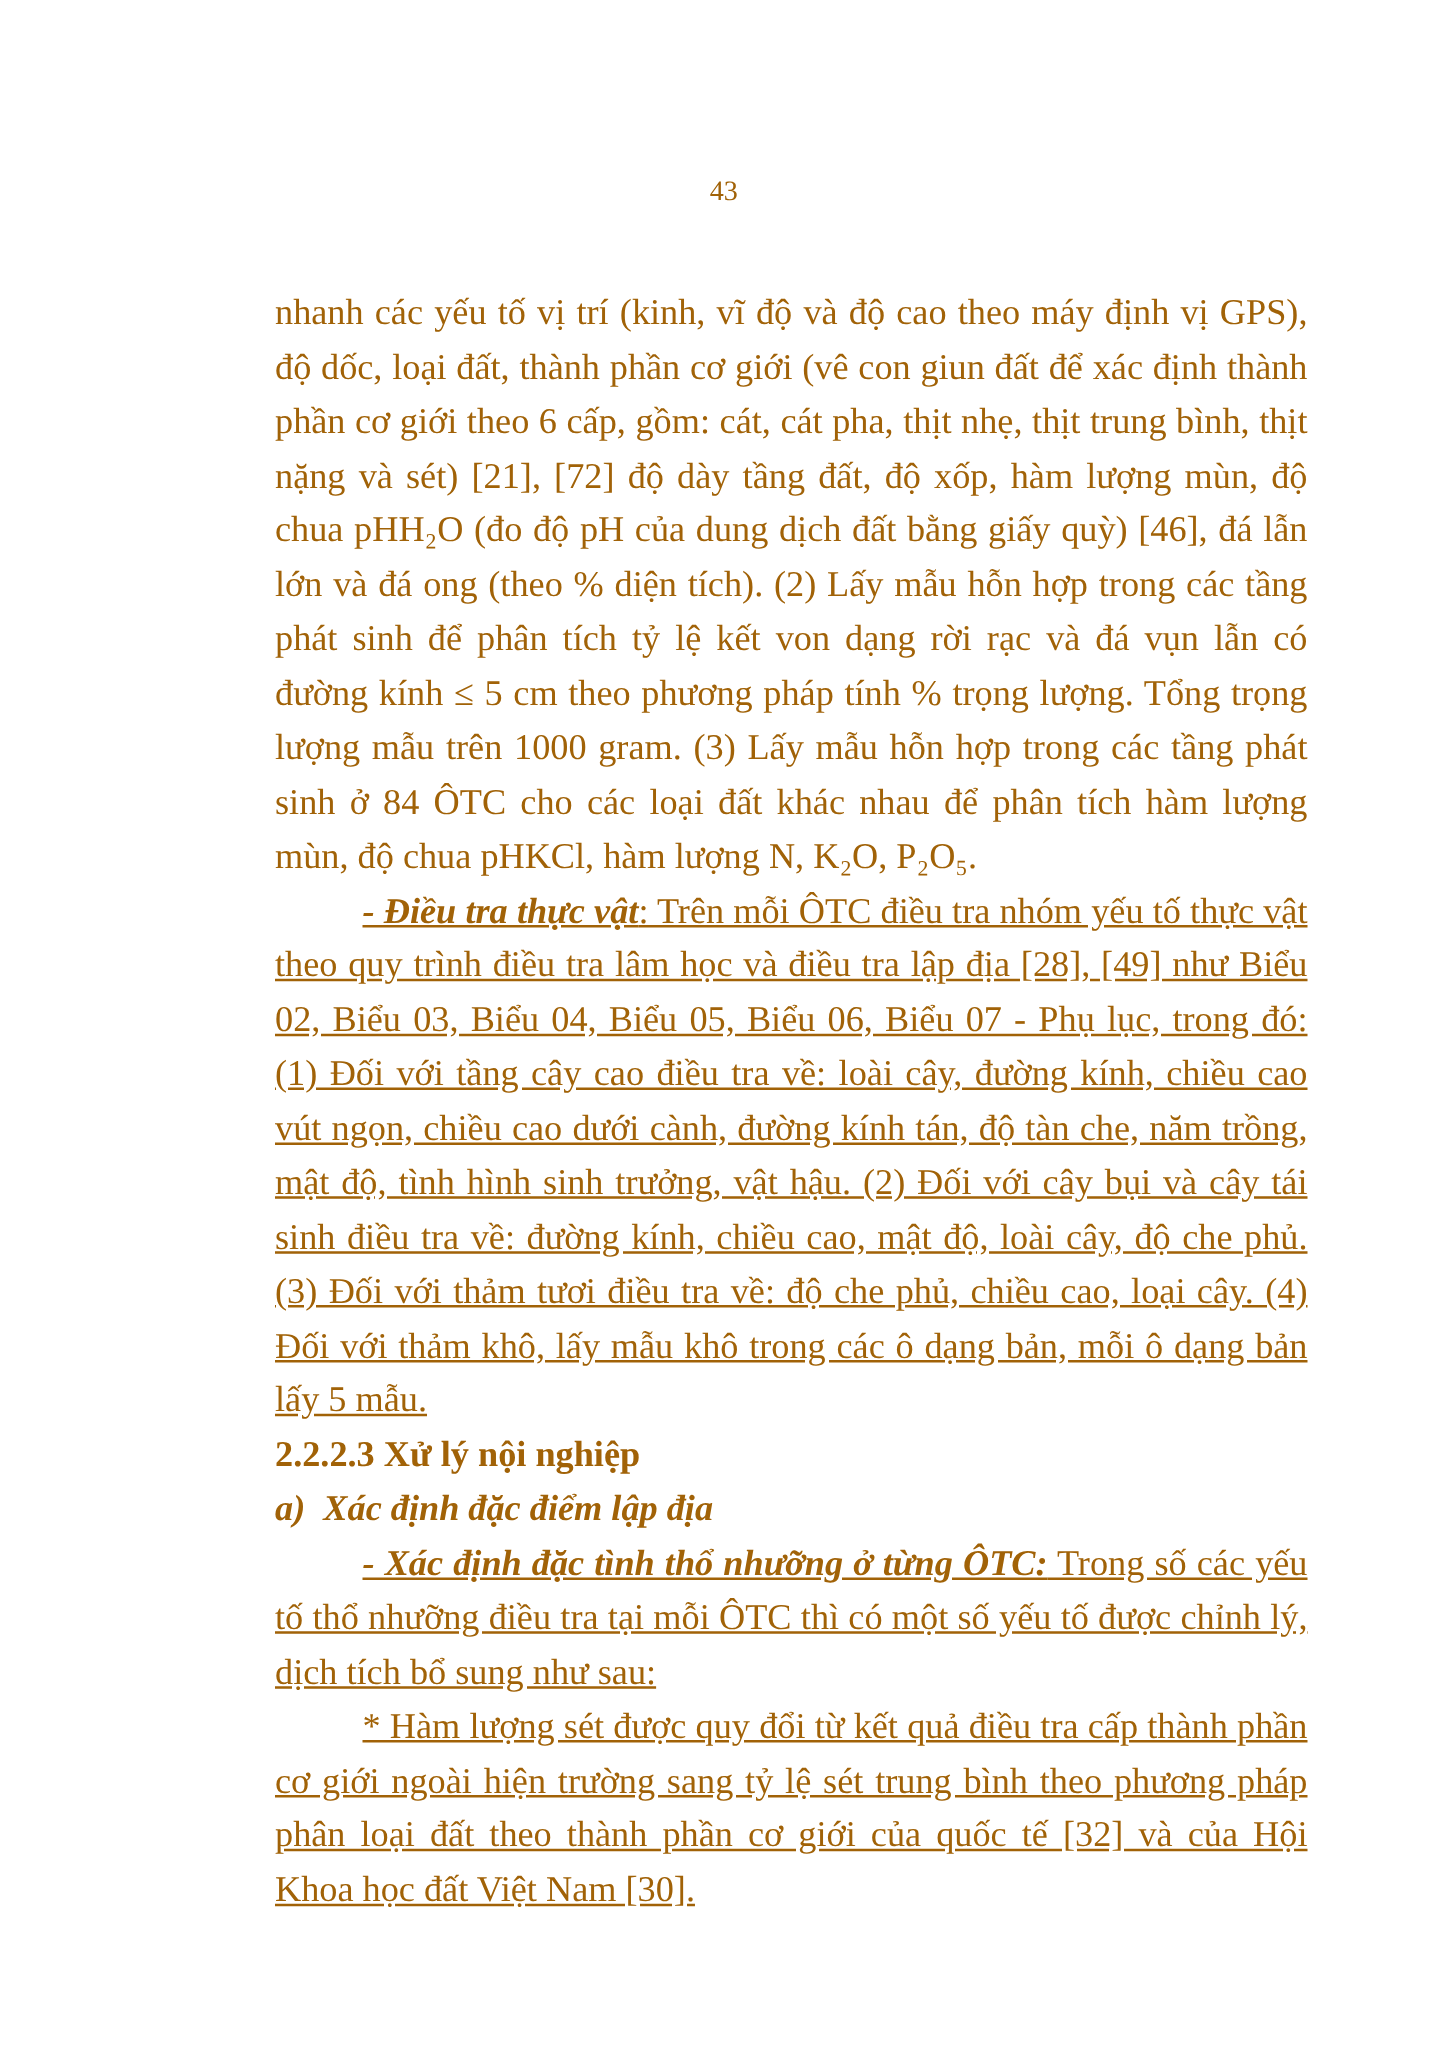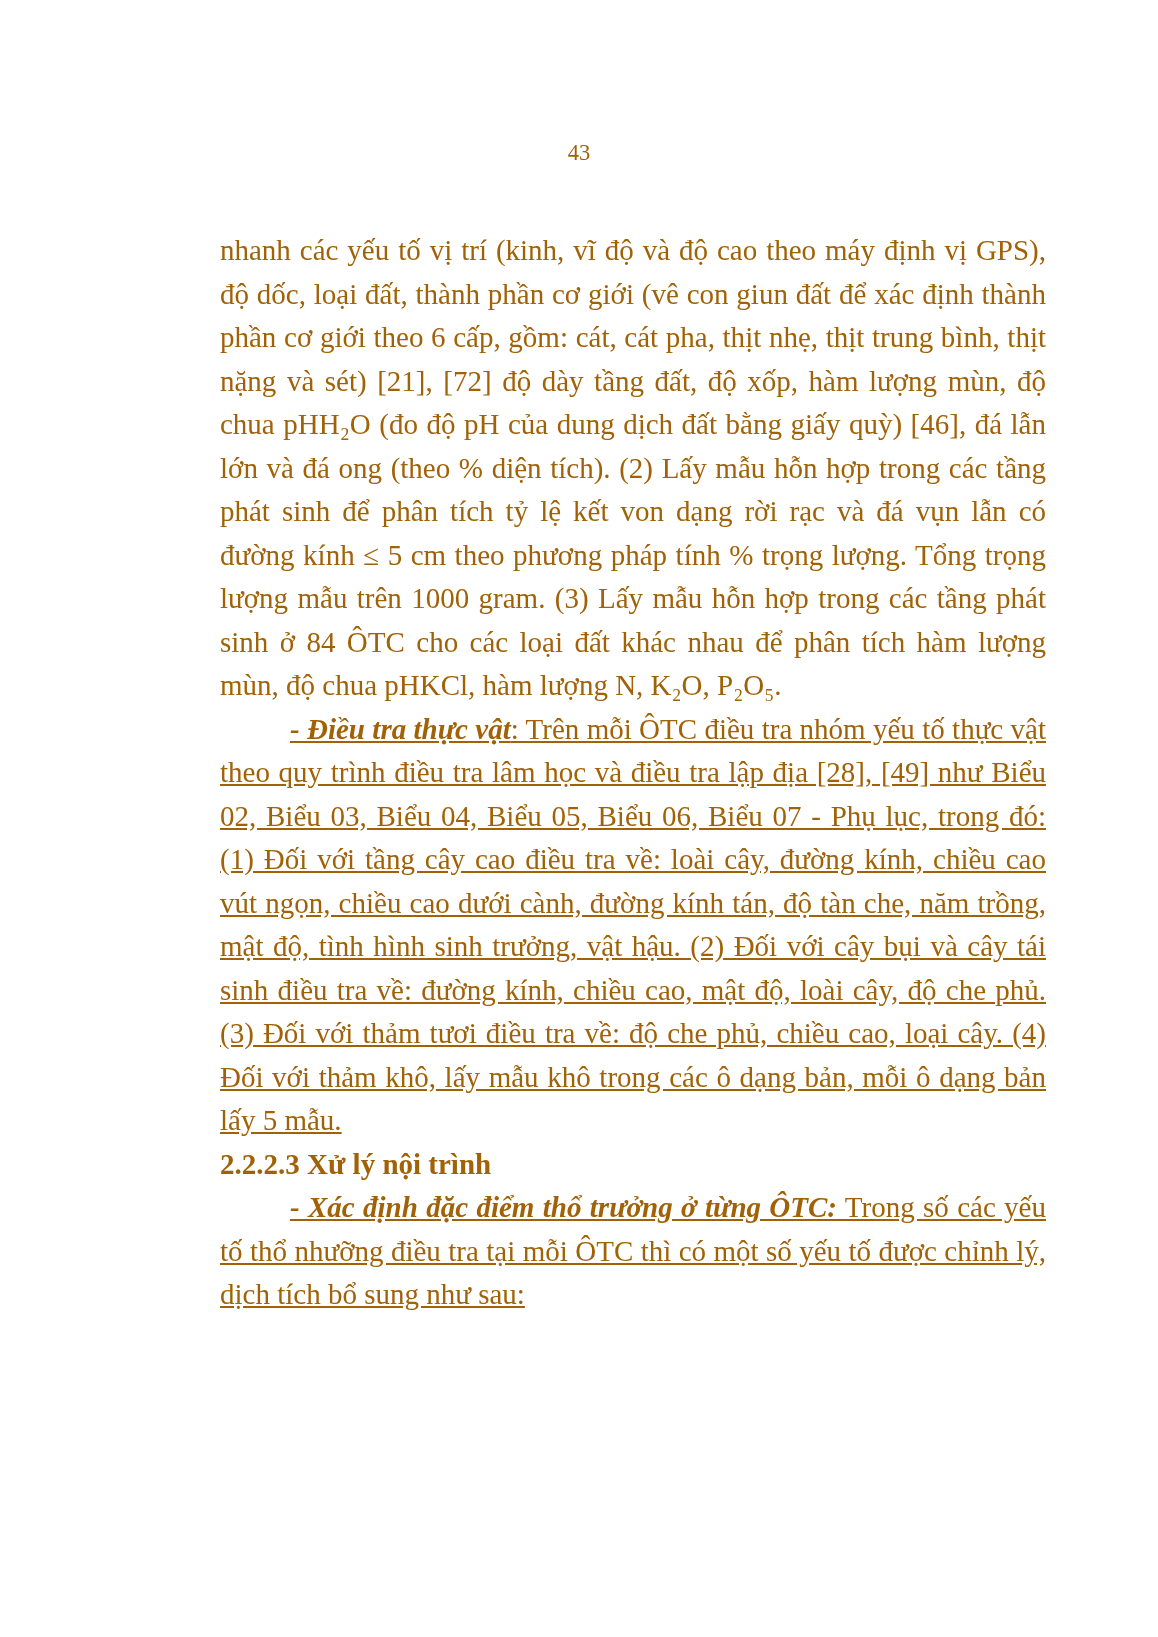--- a/index.html
+++ b/index.html
@@ -55,24 +55,30 @@
 
     <p>
       <span>nhanh các yếu tố vị trí (kinh, vĩ độ và độ cao theo máy định vị GPS), độ dốc, loại đất, thành phần cơ giới (vê con giun đất để xác định thành phần cơ giới theo 6 cấp, gồm: cát, cát pha, thịt nhẹ, thịt trung bình, thịt nặng và sét) [21], [72] độ dày tầng đất, độ xốp, hàm lượng mùn, độ chua pHH₂O (đo độ pH của dung dịch đất bằng giấy quỳ) [46], đá lẫn lớn và đá ong (theo % diện tích). (2) Lấy mẫu hỗn hợp trong các tầng phát sinh để phân tích tỷ lệ kết von dạng rời rạc và đá vụn lẫn có đường kính ≤ 5 cm theo phương pháp tính % trọng lượng. Tổng trọng lượng mẫu trên 1000 gram. (3) Lấy mẫu hỗn hợp trong các tầng phát sinh ở 84 ÔTC cho các loại đất khác nhau để phân tích hàm lượng mùn, độ chua pHKCl, hàm lượng N, K₂O, P₂O₅.</span>
     </p>
 
     <p class="indent">
       <span class="bi">- Điều tra thực vật</span><span>: Trên mỗi ÔTC điều tra nhóm yếu tố thực vật theo quy trình điều tra lâm học và điều tra lập địa [28], [49] như Biểu 02, Biểu 03, Biểu 04, Biểu 05, Biểu 06, Biểu 07 - Phụ lục, trong đó: (1) Đối với tầng cây cao điều tra về: loài cây, đường kính, chiều cao vút ngọn, chiều cao dưới cành, đường kính tán, độ tàn che, năm trồng, mật độ, tình hình sinh trưởng, vật hậu. (2) Đối với cây bụi và cây tái sinh điều tra về: đường kính, chiều cao, mật độ, loài cây, độ che phủ. (3) Đối với thảm tươi điều tra về: độ che phủ, chiều cao, loại cây. (4) Đối với thảm khô, lấy mẫu khô trong các ô dạng bản, mỗi ô dạng bản lấy 5 mẫu.</span>
     </p>
 
     <p>
-      <span class="b">2.2.2.3 Xử lý nội trình</span>
+      <span class="b">2.2.2.3 Xử lý nội nghiệp</span>
     </p>
 
+    <p>
+      <span class="bi">a)&nbsp;&nbsp;Xác định đặc điểm lập địa</span>
+    </p>
 
     <p class="indent">
-      <span class="bi">- Xác định đặc điểm thổ trưởng ở từng ÔTC:</span><span> Trong số các yếu tố thổ nhưỡng điều tra tại mỗi ÔTC thì có một số yếu tố được chỉnh lý, dịch tích bổ sung như sau:</span>
+      <span class="bi">- Xác định đặc tình thổ nhưỡng ở từng ÔTC:</span><span> Trong số các yếu tố thổ nhưỡng điều tra tại mỗi ÔTC thì có một số yếu tố được chỉnh lý, dịch tích bổ sung như sau:</span>
     </p>
 
+    <p class="indent">
+      <span>* Hàm lượng sét được quy đổi từ kết quả điều tra cấp thành phần cơ giới ngoài hiện trường sang tỷ lệ sét trung bình theo phương pháp phân loại đất theo thành phần cơ giới của quốc tế [32] và của Hội Khoa học đất Việt Nam [30].</span>
+    </p>
 
 
   </div>
 </div>
 
 </body></html>

